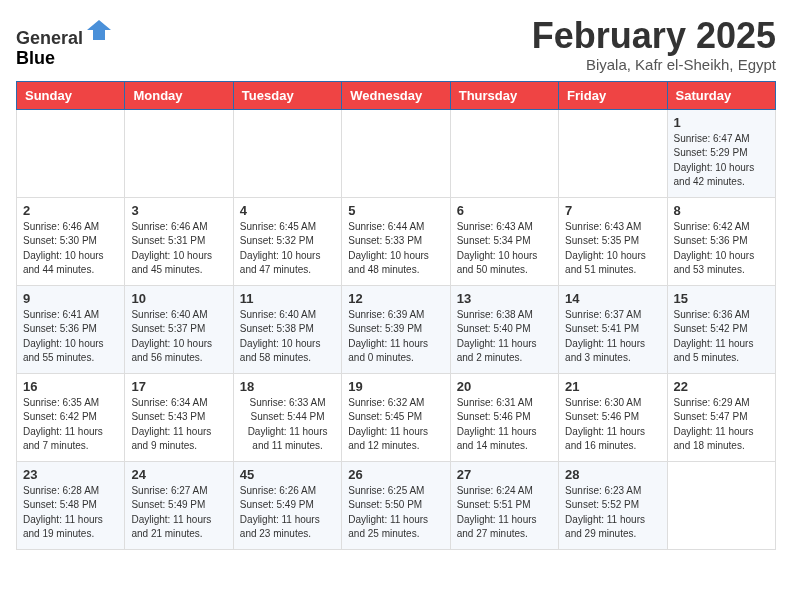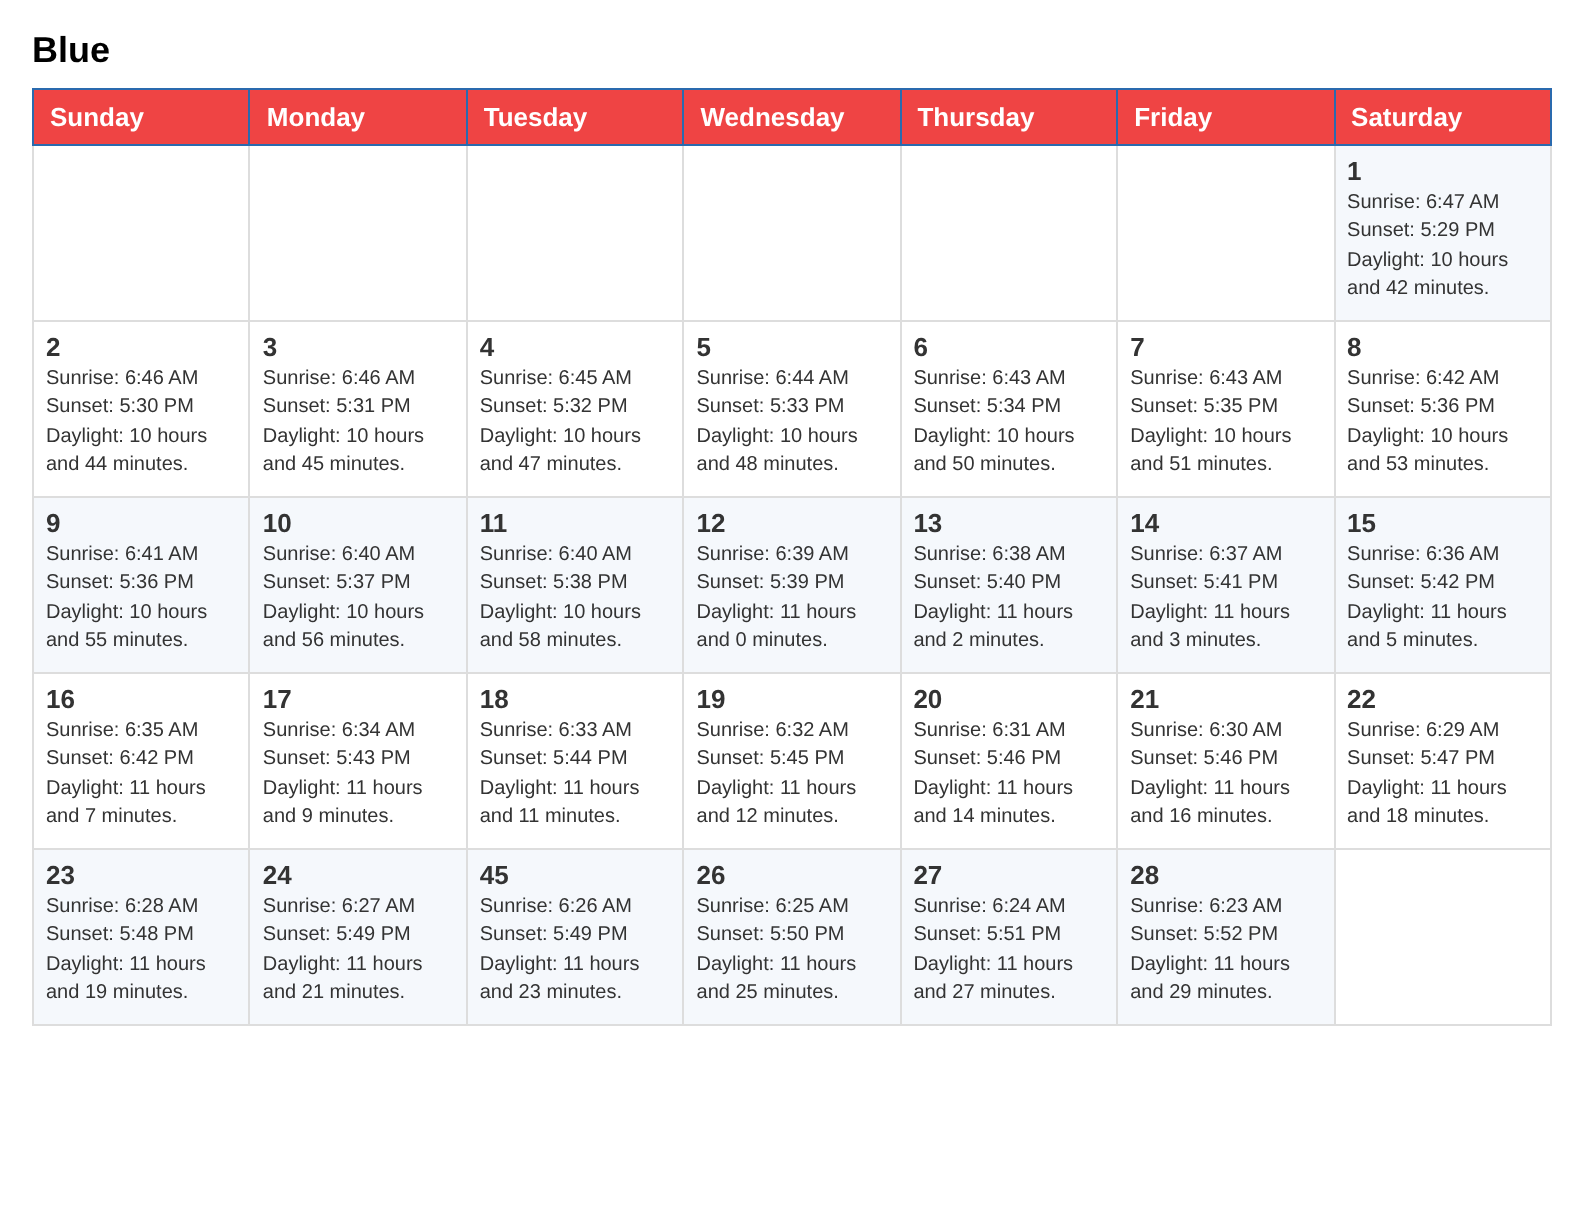--- a/index.html
+++ b/index.html
@@ -93,25 +93,32 @@
       background: #fff;
     }
   </style>
 </head>
 <body>
 
 <div class="header">
   <div class="logo">
     <div>
       <div class="logo-text">
+        <span class="logo-general">General</span><svg class="logo-icon" viewBox="0 0 28 28">
+          <polygon points="14,4 26,14 20,14 20,24 8,24 8,14 2,14" fill="#4a90d9"></polygon>
+        </svg>
+      </div>
+      <div class="logo-text">
         <span class="logo-blue">Blue</span>
       </div>
     </div>
   </div>
   <div class="title-area">
+    <div class="month-title">February 2025</div>
+    <div class="location">Biyala, Kafr el-Sheikh, Egypt</div>
   </div>
 </div>
 
 <table>
   <thead>
     <tr>
     <th>Sunday</th>
         <th>Monday</th>
         <th>Tuesday</th>
         <th>Wednesday</th>
@@ -248,21 +255,21 @@
         </td>
         <td>
           <span class="day-number">17</span>
           <div class="day-info" style="white-space: pre-line;">Sunrise: 6:34 AM
 Sunset: 5:43 PM
 Daylight: 11 hours
 and 9 minutes.</div>
         </td>
         <td>
           <span class="day-number">18</span>
-          <div class="day-info" style="white-space: pre-line;">Sunrise: 6:33 AM
+          <div class="day-info" style="white-space: pre-line; text-align: center;">Sunrise: 6:33 AM
 Sunset: 5:44 PM
 Daylight: 11 hours
 and 11 minutes.</div>
         </td>
         <td>
           <span class="day-number">19</span>
           <div class="day-info" style="white-space: pre-line;">Sunrise: 6:32 AM
 Sunset: 5:45 PM
 Daylight: 11 hours
 and 12 minutes.</div>

